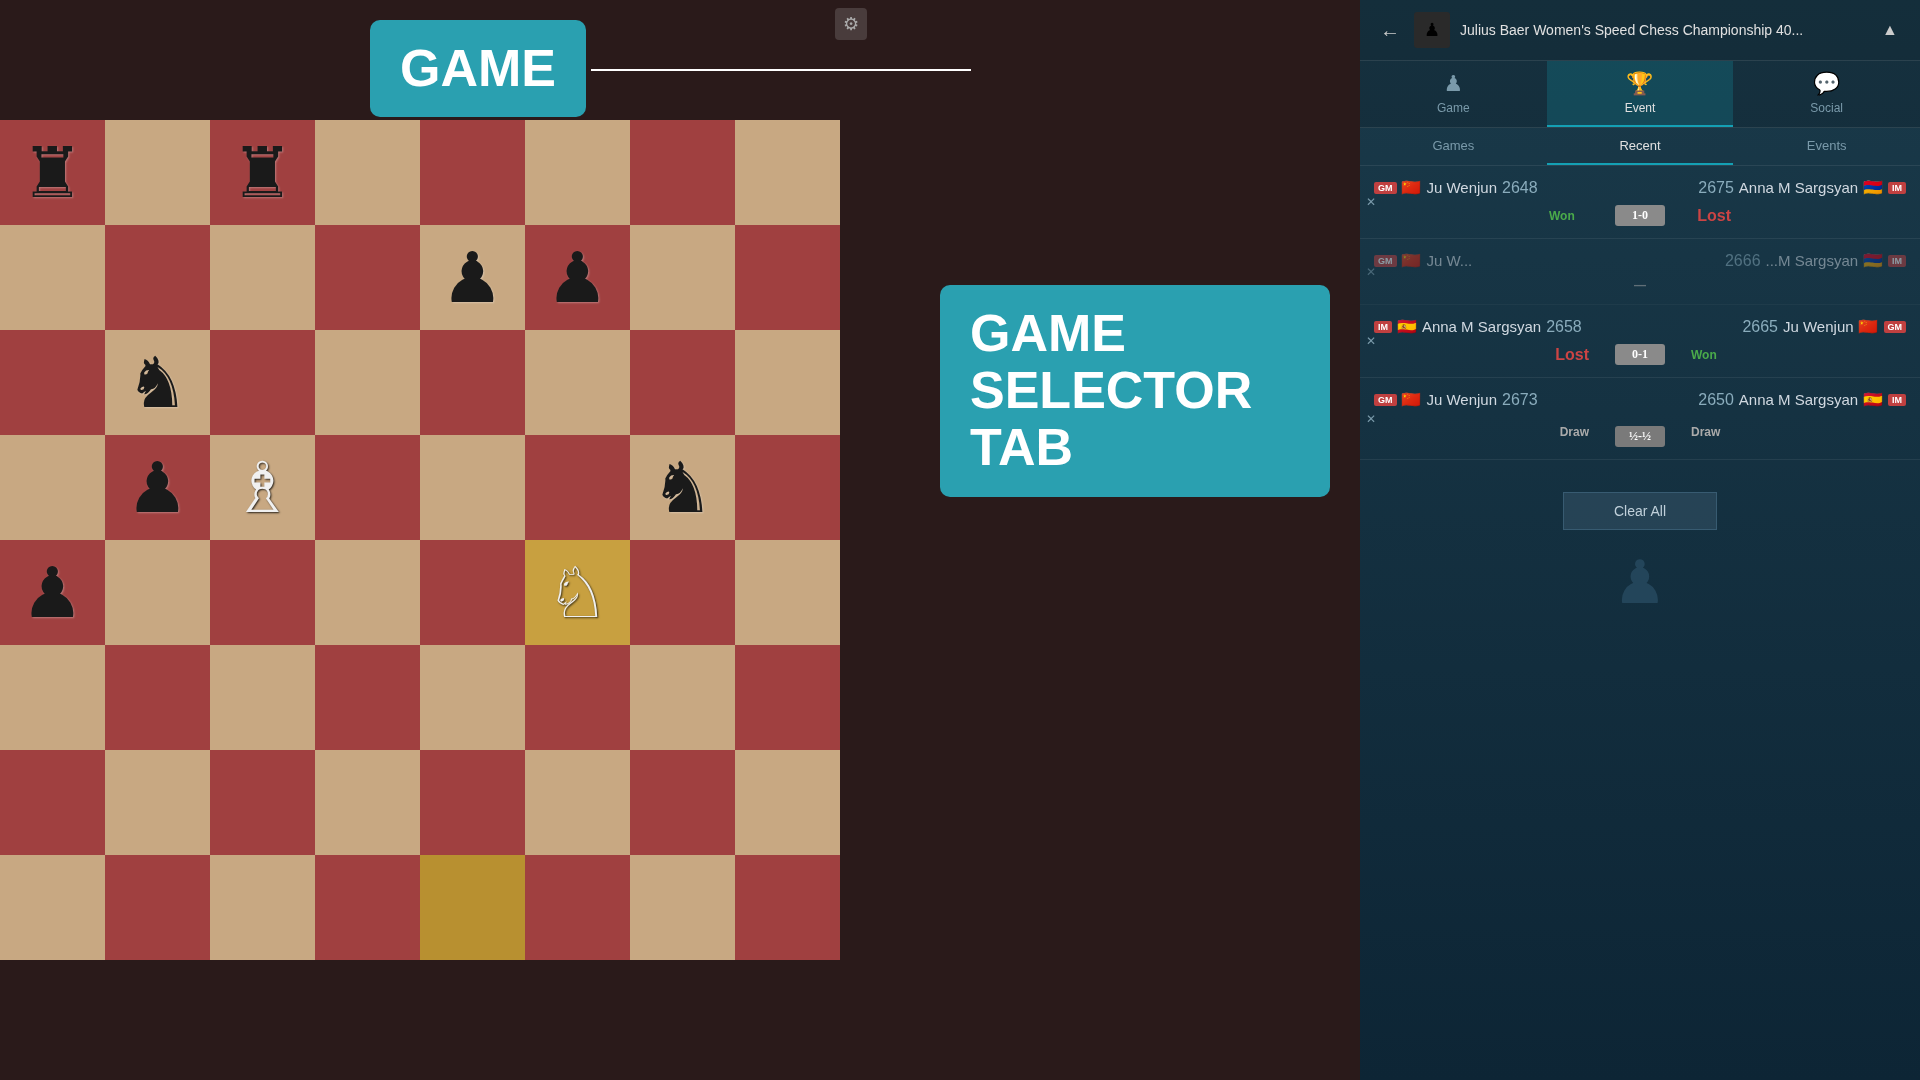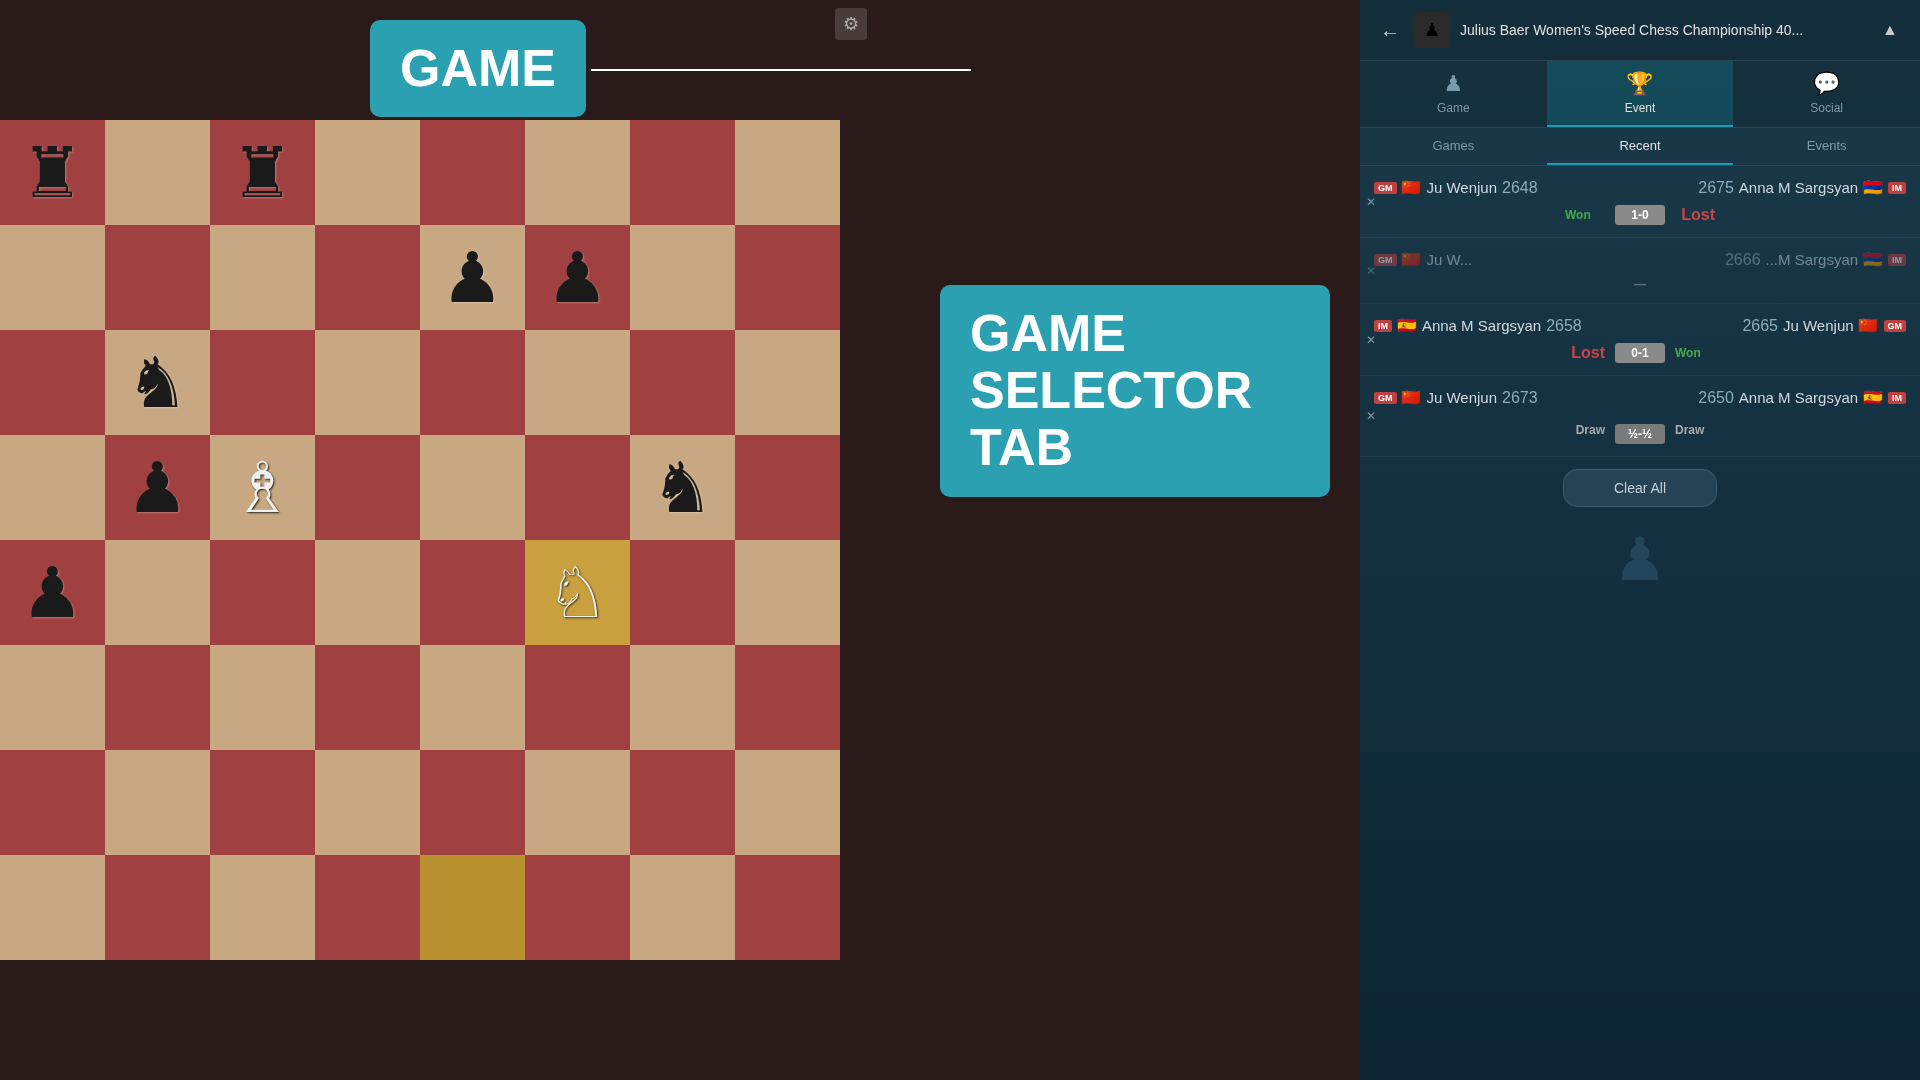--- a/index.html
+++ b/index.html
@@ -249,21 +249,21 @@
 
     .player-rating {
       color: #8aacbc;
       font-size: 16px;
     }
 
     .game-result-row {
       display: flex;
       align-items: center;
       justify-content: center;
-      gap: 10px;
+      gap: 26px;
       margin-top: 2px;
     }
 
     .result-label-won {
       color: #4aaa4a;
       font-size: 12px;
       font-weight: 600;
       min-width: 40px;
     }
 
@@ -283,20 +283,21 @@
 
     .score-box {
       background: #8a8a8a;
       color: white;
       font-size: 12px;
       font-weight: bold;
       padding: 3px 10px;
       border-radius: 3px;
       min-width: 50px;
       text-align: center;
+      font-family: Liberation Serif, serif;
     }
 
     .score-box-draw {
       background: #7a7a7a;
       margin-top: 9px;
     }
 
     .flag-icon {
       font-size: 16px;
     }
@@ -307,23 +308,24 @@
       align-items: center;
       justify-content: center;
       padding: 12px;
     }
 
     .clear-all-btn button {
       background: rgba(50,80,100,0.6);
       border: 1px solid rgba(100,150,180,0.3);
       color: #c0d0da;
       padding: 10px 50px;
-      border-radius: 15px;
+      border-radius: 0;
       font-size: 14px;
       cursor: pointer;
+      margin-top: 20px;
     }
 
     
     .bottom-logo {
       height: 80px;
       display: flex;
       align-items: center;
       justify-content: center;
       opacity: 0.3;
     }

